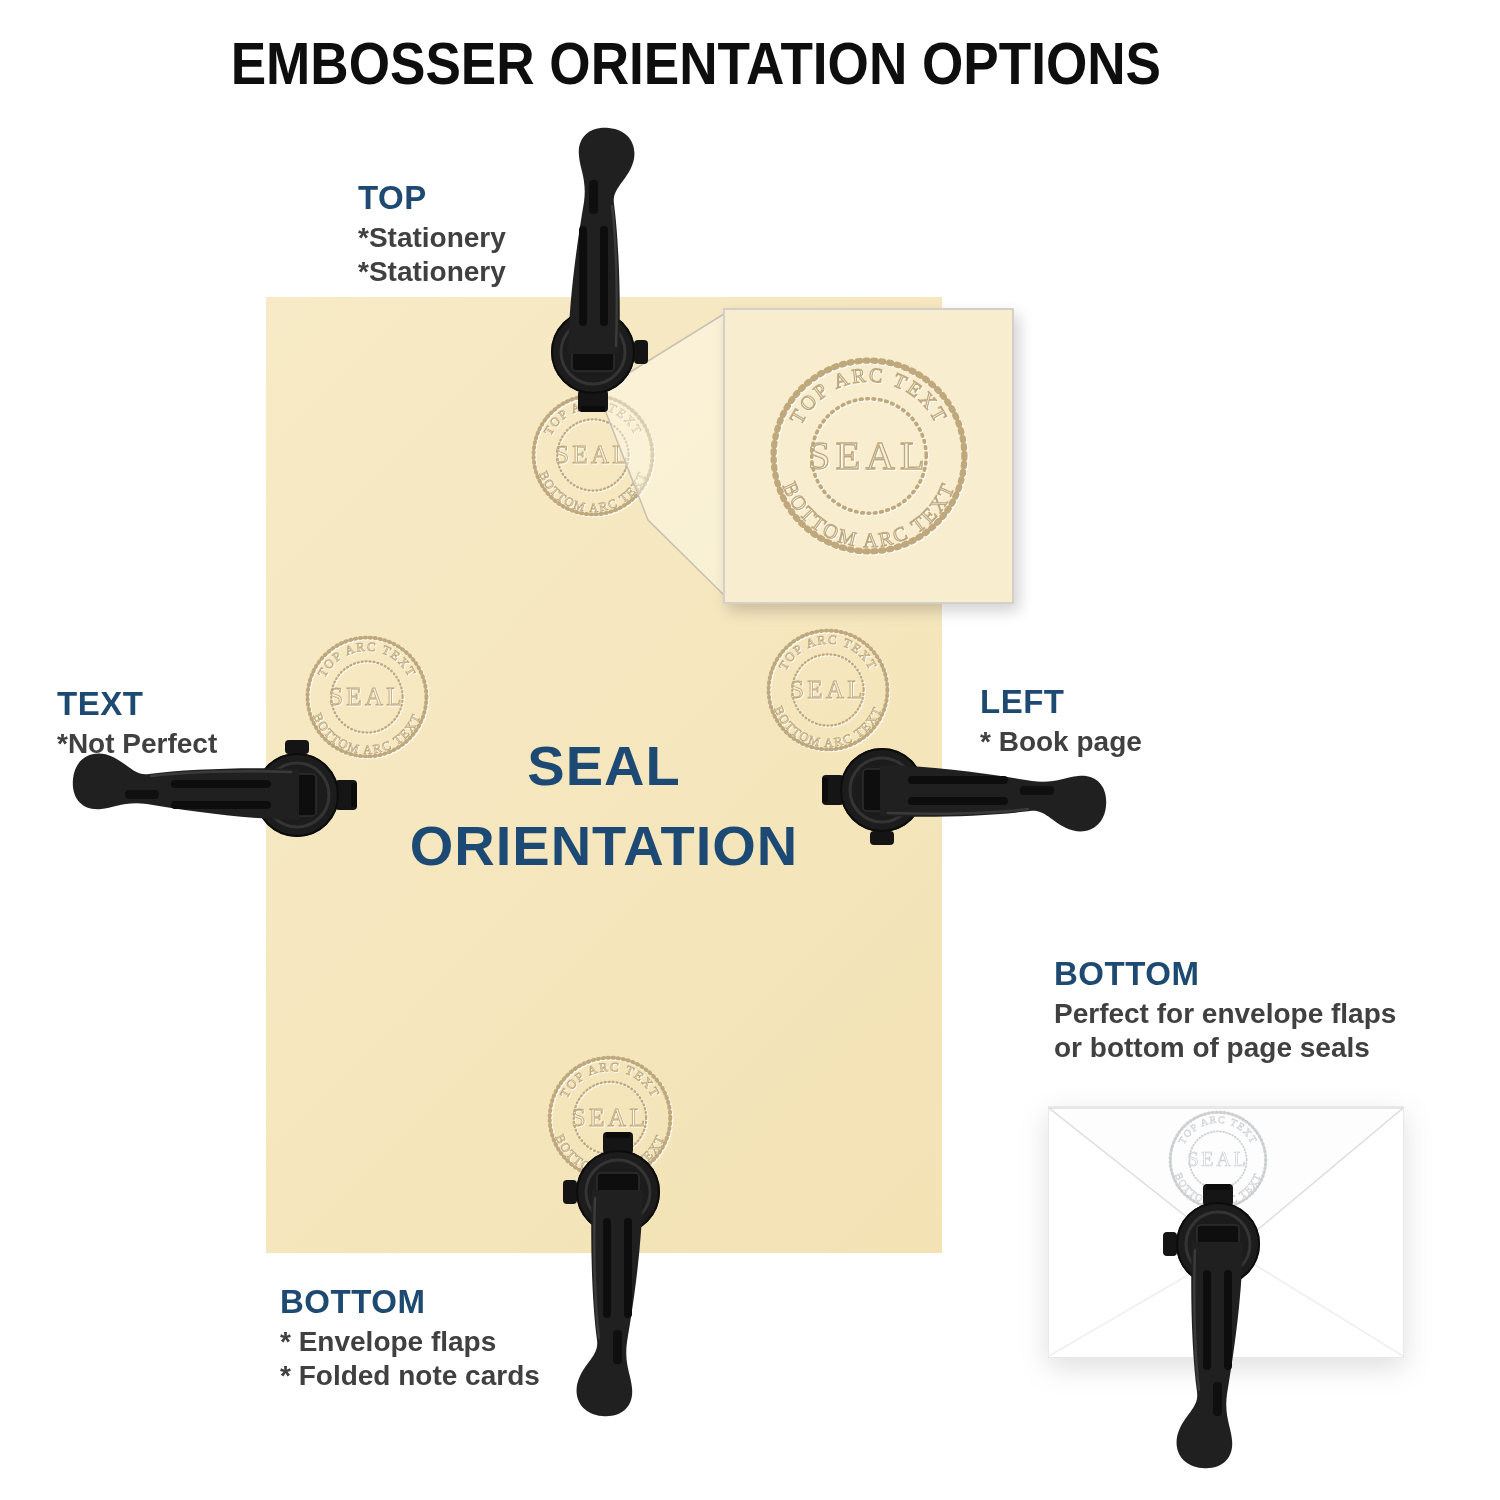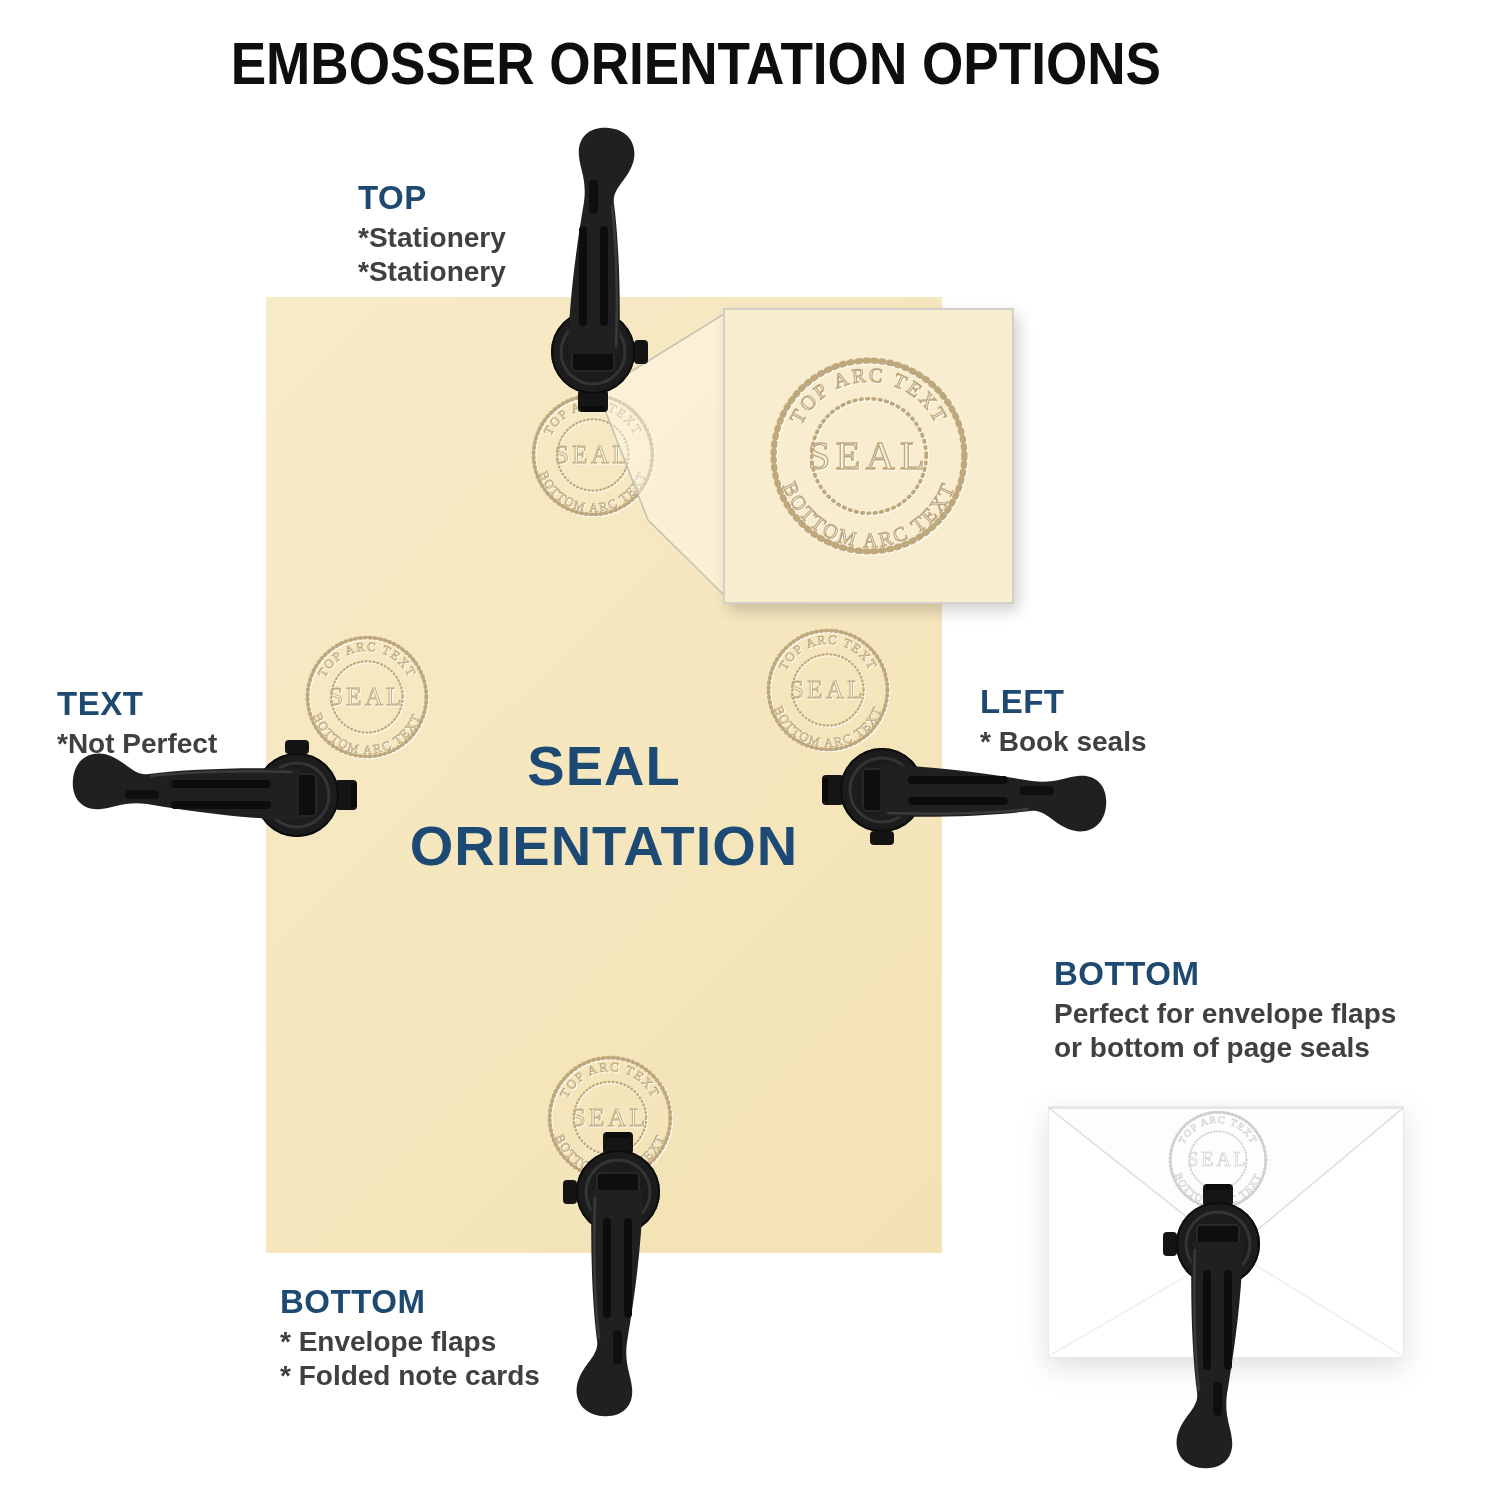--- a/index.html
+++ b/index.html
@@ -191,21 +191,21 @@
   <div class="lbl-line">*Stationery</div>
 </div>
 
 <div class="lbl lbl-left">
   <div class="lbl-h">TEXT</div>
   <div class="lbl-line">*Not Perfect</div>
 </div>
 
 <div class="lbl lbl-right">
   <div class="lbl-h">LEFT</div>
-  <div class="lbl-line">* Book seals</div>
+  <div class="lbl-line">* Book page</div>
 </div>
 
 <div class="lbl lbl-bottom-left">
   <div class="lbl-h">BOTTOM</div>
   <div class="lbl-line">* Envelope flaps</div>
   <div class="lbl-line">* Folded note cards</div>
 </div>
 
 <div class="lbl lbl-bottom-right">
   <div class="lbl-h">BOTTOM</div>

